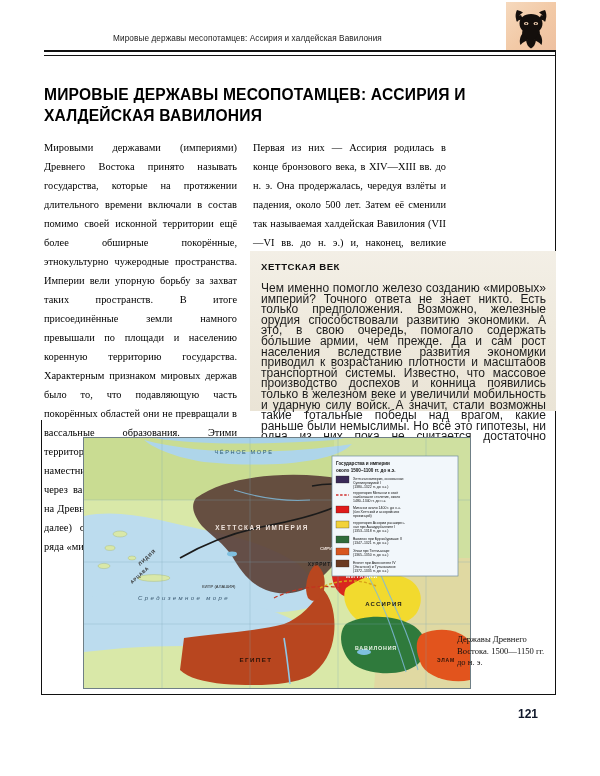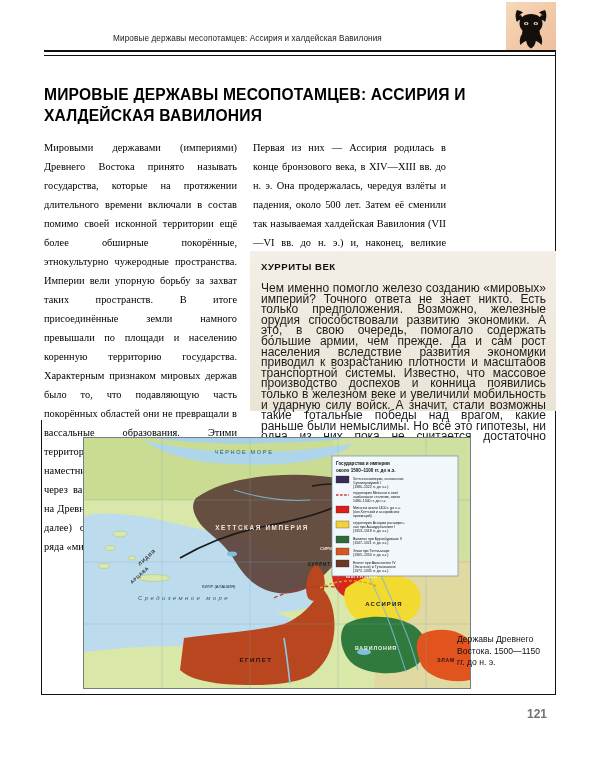--- a/index.html
+++ b/index.html
@@ -137,37 +137,37 @@
     background: #cfe3ef;
   }
   #map svg { display: block; }
 
   
   #map-caption {
     position: absolute;
     left: 457px;
     top: 634px;
     width: 92px;
-    font-family: Liberation Sans, sans-serif;
+    font-family: Liberation Serif, serif;
     font-size: 8.6px;
     line-height: 11.6px;
     color: #111;
   }
 
   
   #page-number {
     position: absolute;
     left: 518px;
     top: 707px;
     width: 38px;
-    text-align: center;
+    text-align: left;
     font-family: "Liberation Sans", sans-serif;
     font-weight: bold;
     font-size: 12px;
-    color: #737373;
+    color: #0f172a;
   }
 </style>
 </head>
 <body>
 
 <div id="running-head">Мировые державы месопотамцев: Ассирия и халдейская Вавилония</div>
 
 <div id="emblem">
   <svg width="50" height="48" viewBox="0 0 50 48" aria-hidden="true">
     <g fill="#140f0c">
@@ -204,21 +204,21 @@
 <div id="frame-bottom"></div>
 <div id="frame-left"></div>
 
 <h1 id="title">МИРОВЫЕ ДЕРЖАВЫ МЕСОПОТАМЦЕВ: АССИРИЯ И ХАЛДЕЙСКАЯ ВАВИЛОНИЯ</h1>
 
 <div class="col" id="col-left">Мировыми державами (империями) Древнего Востока принято называть государства, которые на протяжении длительного времени включали в состав помимо своей исконной территории ещё более обширные покорённые, этнокультурно чужеродные пространства. Империи вели упорную борьбу за захват таких пространств. В итоге присоединённые земли намного превышали по площади и населению коренную территорию государства. Характерным признаком мировых держав было то, что подавляющую часть покорённых областей они не превращали в вассальные образования. Этими территориями управляли через наместников-областеначальников, а не через вассальных царьков. Железный век на Древнем Востоке (XII—XI вв. до н. э. и далее) ознаменовался созданием целого ряда «мировых» держав.</div>
 
 <div class="col" id="col-right">Первая из них — Ассирия родилась в конце бронзового века, в XIV—XIII вв. до н. э. Она продержалась, чередуя взлёты и падения, около 500 лет. Затем её сменили так называемая халдейская Вавилония (VII—VI вв. до н. э.) и, наконец, великие державы иранцев: Мидийская (VII—VI вв.</div>
 
 <aside id="sidebar">
-  <div id="sidebar-title">ХУРРИТЫ ВЕК</div>
+  <div id="sidebar-title">ХЕТТСКАЯ ВЕК</div>
   <div id="sidebar-body">Чем именно помогло железо созданию «мировых» империй? Точного ответа не знает никто. Есть только предположения. Возможно, железные орудия способствовали развитию экономики. А это, в свою очередь, помогало содержать бо́льшие армии, чем прежде. Да и сам рост населения вследствие развития экономики приводил к возрастанию плотности и масштабов транспортной системы. Известно, что массовое производство доспехов и конница появились только в железном веке и увеличили мобильность и ударную силу войск. А значит, стали возможны такие тотальные победы над врагом, какие раньше были немыслимы. Но всё это гипотезы, ни одна из них пока не считается достаточно обоснованной.</div>
 </aside>
 
 <figure id="map">
   <svg width="386" height="250" viewBox="0 0 386 250" aria-hidden="true">
     <defs>
       <clipPath id="mapclip">
           <rect x="0" y="0" width="386" height="250"></rect>
         </clipPath>
     </defs>

